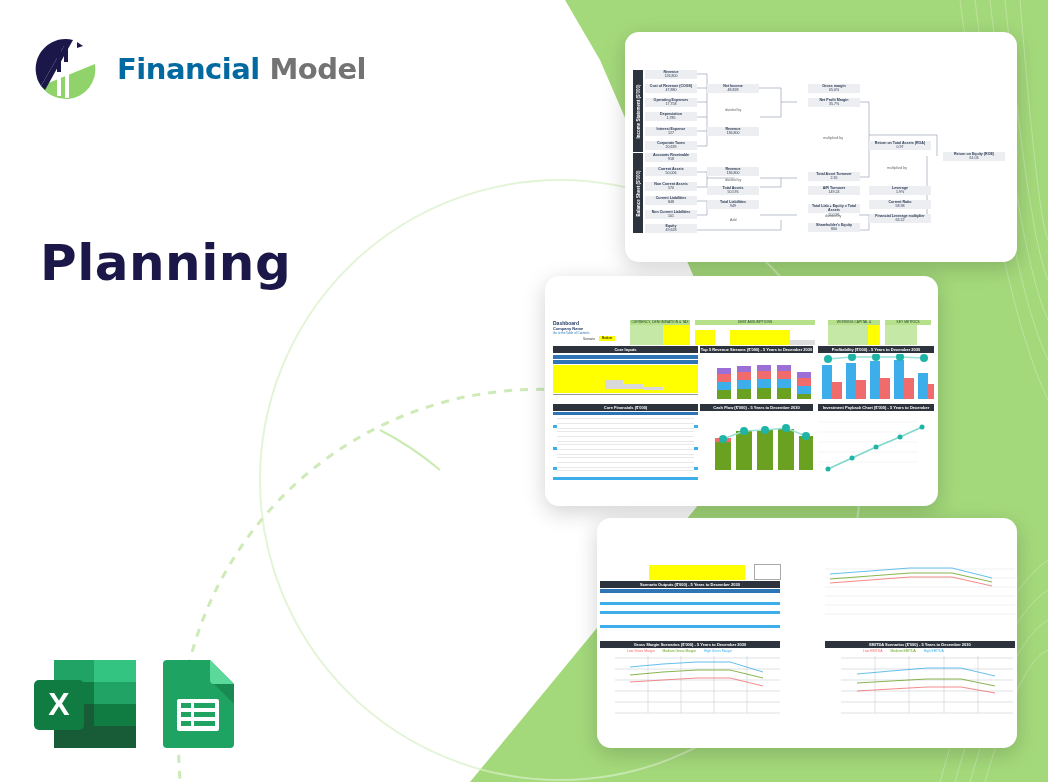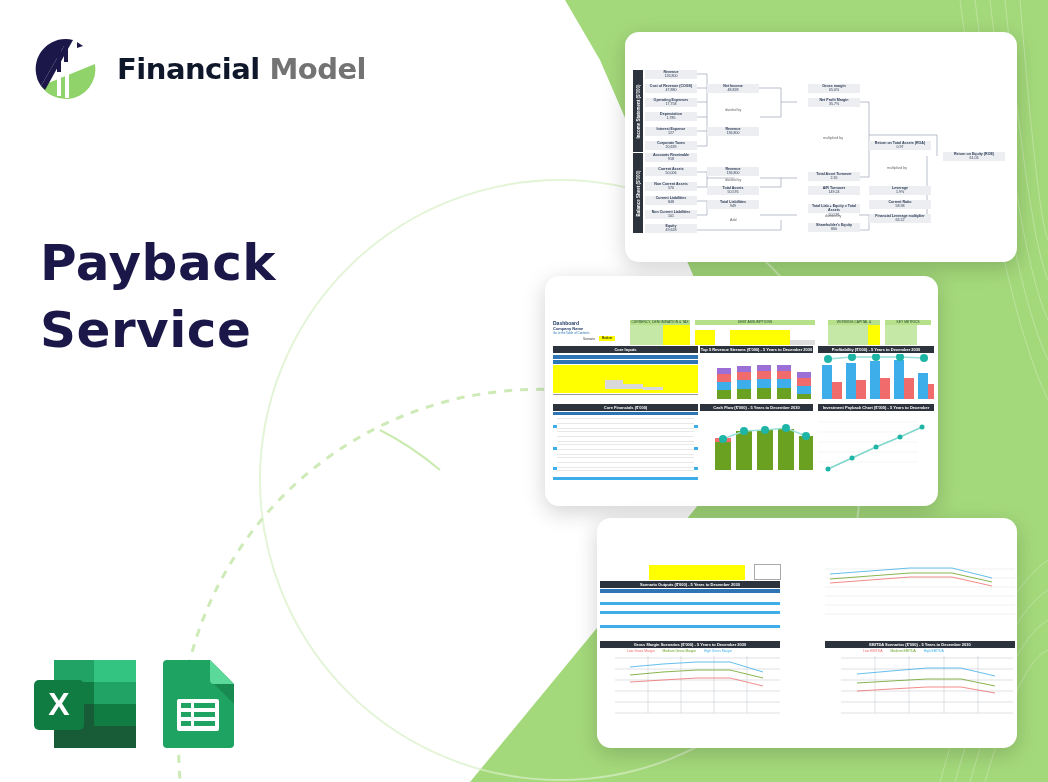--- a/index.html
+++ b/index.html
@@ -2,21 +2,21 @@
 <html><head>
 <meta charset="utf-8">
 <style>
 *{margin:0;padding:0;box-sizing:border-box;}
 html,body{width:1048px;height:782px;overflow:hidden;background:#fff;font-family:"Liberation Sans",sans-serif;}
 .stage{position:relative;width:1048px;height:782px;overflow:hidden;background:#fff;}
 .bg-green{position:absolute;inset:0;}
 .logo{position:absolute;left:33px;top:34px;display:flex;align-items:center;gap:14px;}
 .logo-mark{width:70px;height:70px;}
 .logo-text{font-family:"DejaVu Sans",sans-serif;font-weight:bold;font-size:29px;letter-spacing:-0.5px;}
-.logo-text .a{color:#0f172a;}
+.logo-text .a{color:#0369a1;}
 .logo-text .b{color:#737373;}
 .title{position:absolute;left:40px;top:230px;width:420px;font-family:"DejaVu Sans",sans-serif;font-weight:bold;font-size:50px;line-height:67px;color:#1b1748;letter-spacing:0.5px;}
 .app-icons{position:absolute;left:34px;top:658px;display:flex;gap:26px;}
 .card{position:absolute;background:#fff;border-radius:14px;box-shadow:0 6px 22px rgba(0,0,0,0.18);overflow:hidden;}
 .card1{left:625px;top:32px;width:392px;height:230px;}
 .card2{left:545px;top:276px;width:393px;height:230px;}
 .card3{left:597px;top:518px;width:420px;height:230px;}
 .dp-side{position:absolute;background:#2d333d;color:#fff;font-size:4.5px;font-weight:bold;display:flex;align-items:center;justify-content:center;}
 .dp-side span{transform:rotate(-90deg);white-space:nowrap;}
 .dp-box{position:absolute;width:52px;height:9px;background:#eceef1;text-align:center;font-size:3.6px;line-height:4.3px;color:#2c3b55;}
@@ -59,22 +59,21 @@
       <rect x="32" y="38" width="4" height="26" fill="#fff"></rect>
       <polygon points="44,8 50,12 44,14" fill="#1b1748"></polygon>
     </svg>
     <div class="logo-text">
       <span class="a">Financial</span>
       <span class="b">Model</span>
     </div>
   </div>
 
   <div class="title">
-    <div>Payback</div>
-    <div>Service</div>
+    <div>Planning</div>
   </div>
 
   <div class="app-icons">
     <svg width="102" height="92" viewBox="0 0 102 92">
       <rect x="20" y="2" width="82" height="88" rx="5" fill="#1f7244"></rect>
       <rect x="60" y="2" width="42" height="22" fill="#33c481"></rect>
       <rect x="60" y="24" width="42" height="22" fill="#21a366"></rect>
       <rect x="20" y="2" width="40" height="22" fill="#21a366"></rect>
       <rect x="20" y="24" width="40" height="22" fill="#107c41"></rect>
       <rect x="60" y="46" width="42" height="22" fill="#107c41"></rect>

